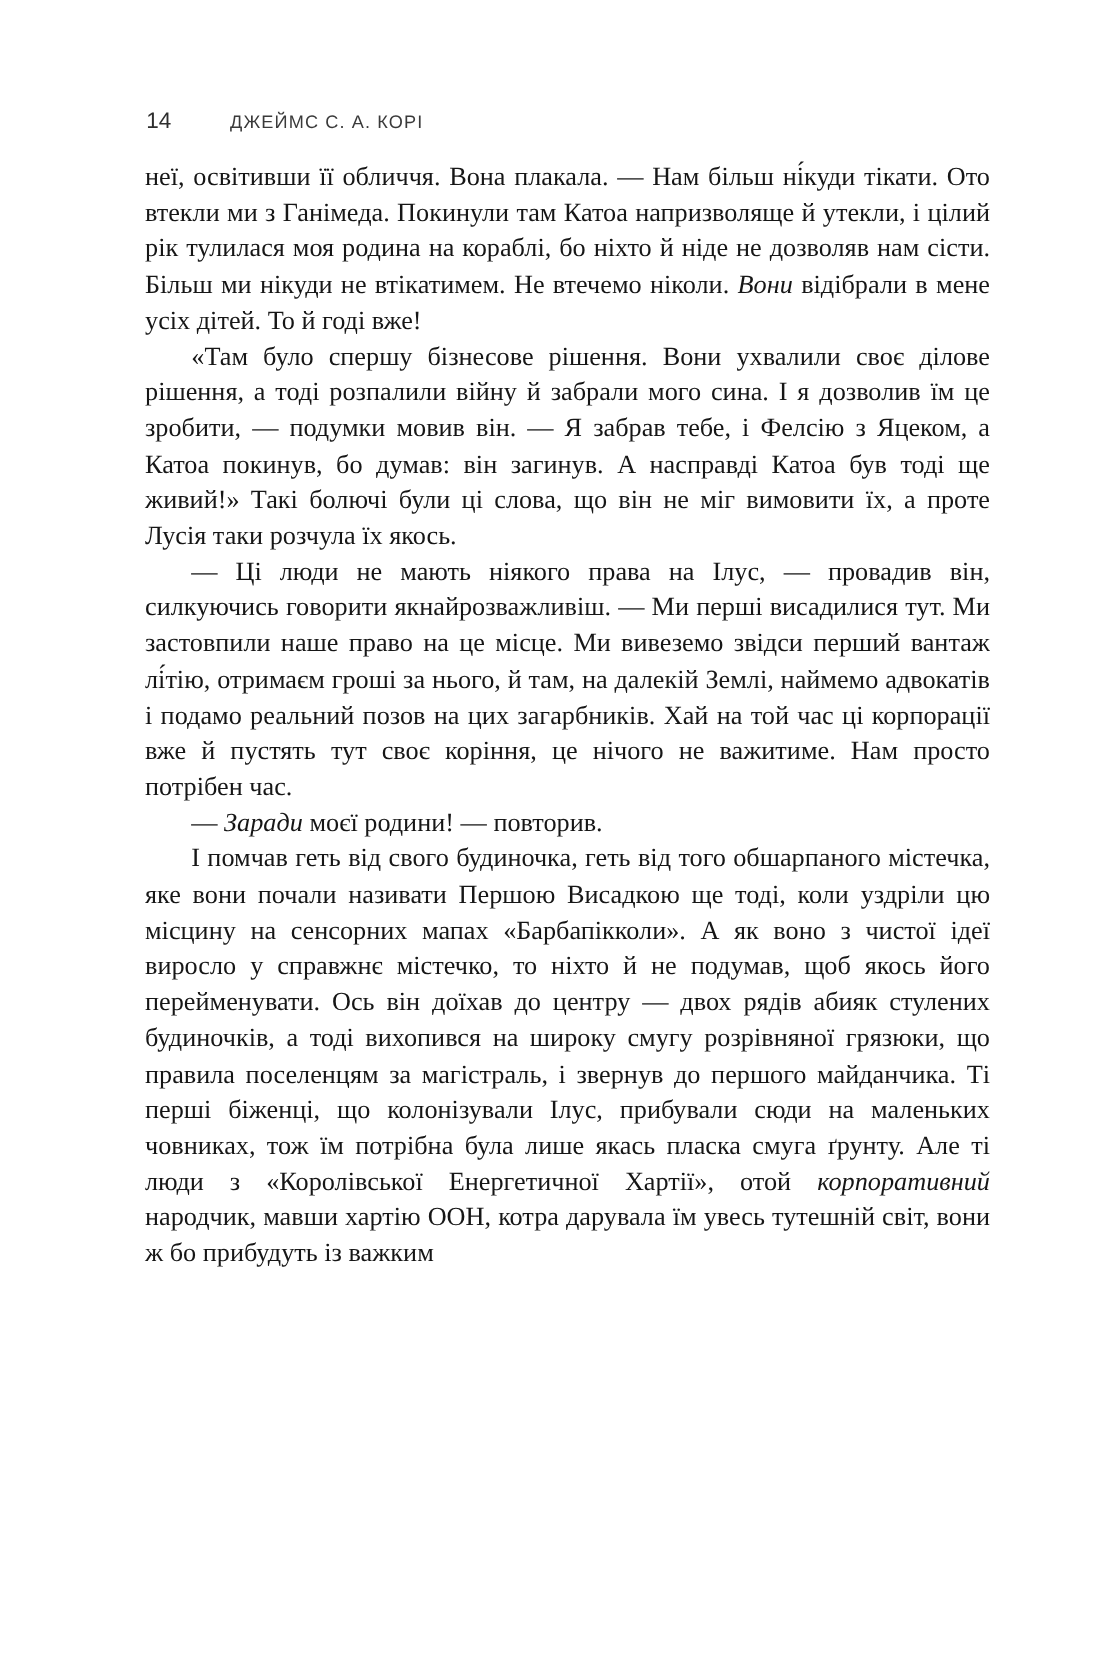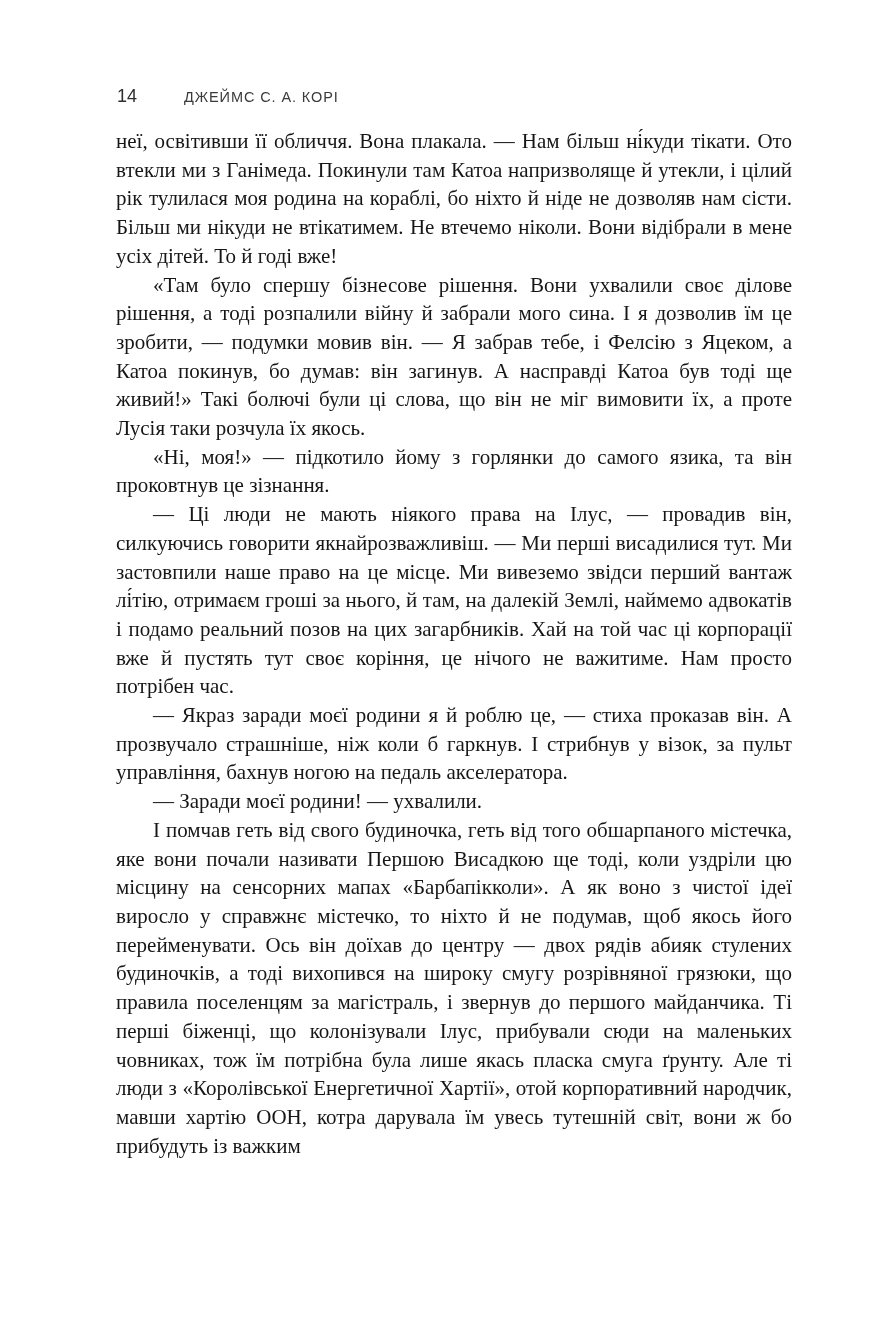--- a/index.html
+++ b/index.html
@@ -48,32 +48,31 @@
   }
   .text-block p {
     margin: 0;
     padding: 0;
     text-indent: 37px;
   }
   .text-block p.no-indent {
     text-indent: 0;
   }
   .italic {
+    font-style: italic;
   }
 </style>
 </head>
 <body>
 
 <div class="page">
   <header class="page-header">
     <span class="page-number">14</span>
     <span class="running-header">ДЖЕЙМС С. А. КОРІ</span>
   </header>
   <main class="text-block">
       <p class="no-indent"><span>неї, освітивши її обличчя. Вона плакала. — Нам більш ні́куди тікати. Ото втекли ми з Ганімеда. Покинули там Катоа напризволяще й утекли, і цілий рік тулилася моя родина на кораблі, бо ніхто й ніде не дозволяв нам сісти. Більш ми нікуди не втікатимем. Не втечемо ніколи. </span><span class="italic">Вони</span><span> відібрали в мене усіх дітей. То й годі вже!</span></p>
       <p><span>«Там було спершу бізнесове рішення. Вони ухвалили своє ділове рішення, а тоді розпалили війну й забрали мого сина. І я дозволив їм це зробити, — подумки мовив він. — Я забрав тебе, і Фелсію з Яцеком, а Катоа покинув, бо думав: він загинув. А насправді Катоа був тоді ще живий!» Такі болючі були ці слова, що він не міг вимовити їх, а проте Лусія таки розчула їх якось.</span></p>
-      <p><span>«Ні, моя!» — підкотило йому з горлянки до самого язика, та він проковтнув це зізнання.</span></p>
       <p><span>— Ці люди не мають ніякого права на Ілус, — провадив він, силкуючись говорити якнайрозважливіш. — Ми перші висадилися тут. Ми застовпили наше право на це місце. Ми вивеземо звідси перший вантаж лі́тію, отримаєм гроші за нього, й там, на далекій Землі, наймемо адвокатів і подамо реальний позов на цих загарбників. Хай на той час ці корпорації вже й пустять тут своє коріння, це нічого не важитиме. Нам просто потрібен час.</span></p>
-      <p><span>— Якраз </span><span class="italic">заради</span><span> моєї родини я й роблю це, — стиха проказав він. А прозвучало страшніше, ніж коли б гаркнув. І стрибнув у візок, за пульт управління, бахнув ногою на педаль акселератора.</span></p>
-      <p><span>— </span><span class="italic">Заради</span><span> моєї родини! — ухвалили.</span></p>
+      <p><span>— </span><span class="italic">Заради</span><span> моєї родини! — повторив.</span></p>
       <p><span>І помчав геть від свого будиночка, геть від того обшарпаного містечка, яке вони почали називати Першою Висадкою ще тоді, коли уздріли цю місцину на сенсорних мапах «Барбапікколи». А як воно з чистої ідеї виросло у справжнє містечко, то ніхто й не подумав, щоб якось його перейменувати. Ось він доїхав до центру — двох рядів абияк стулених будиночків, а тоді вихопився на широку смугу розрівняної грязюки, що правила поселенцям за магістраль, і звернув до першого майданчика. Ті перші біженці, що колонізували Ілус, прибували сюди на маленьких човниках, тож їм потрібна була лише якась пласка смуга ґрунту. Але ті люди з «Королівської Енергетичної Хартії», отой </span><span class="italic">корпоративний</span><span> народчик, мавши хартію ООН, котра дарувала їм увесь тутешній світ, вони ж бо прибудуть із важким</span></p>
     </main>
 </div>
 
 </body></html>

